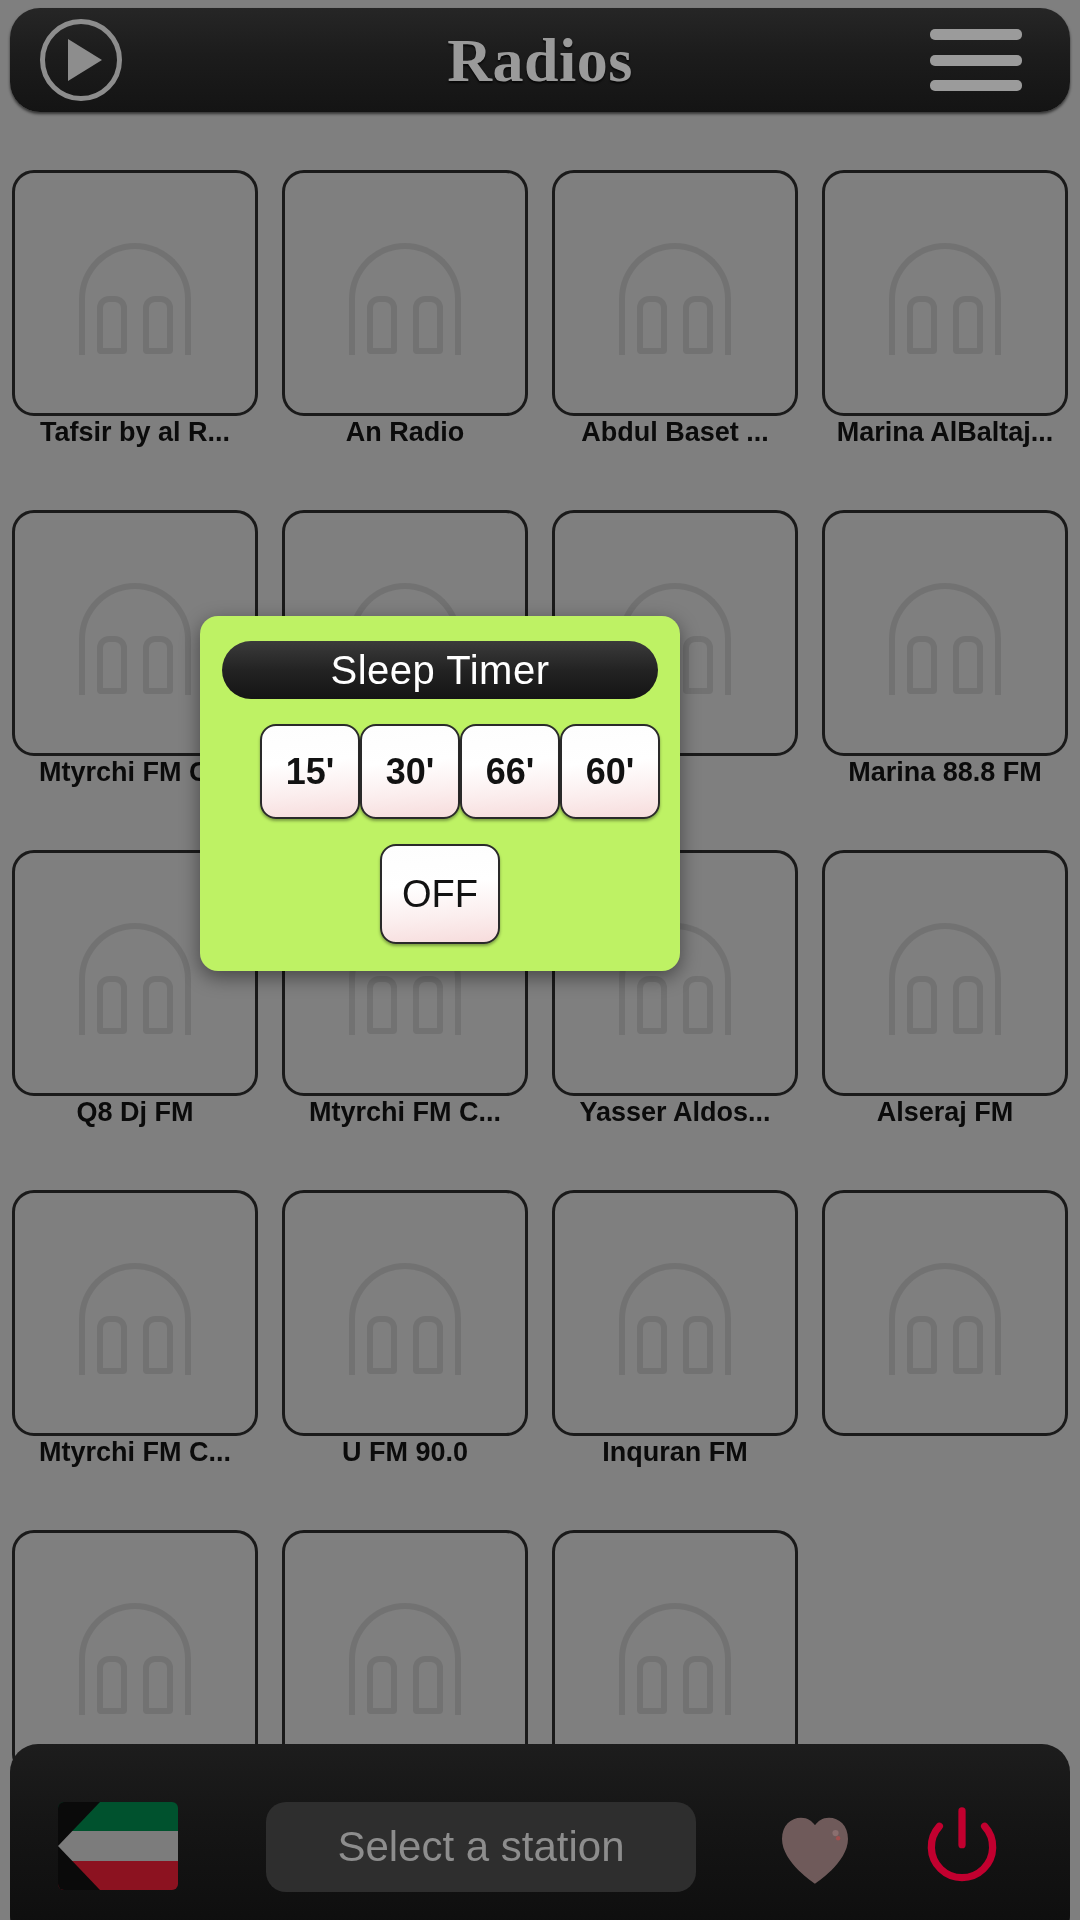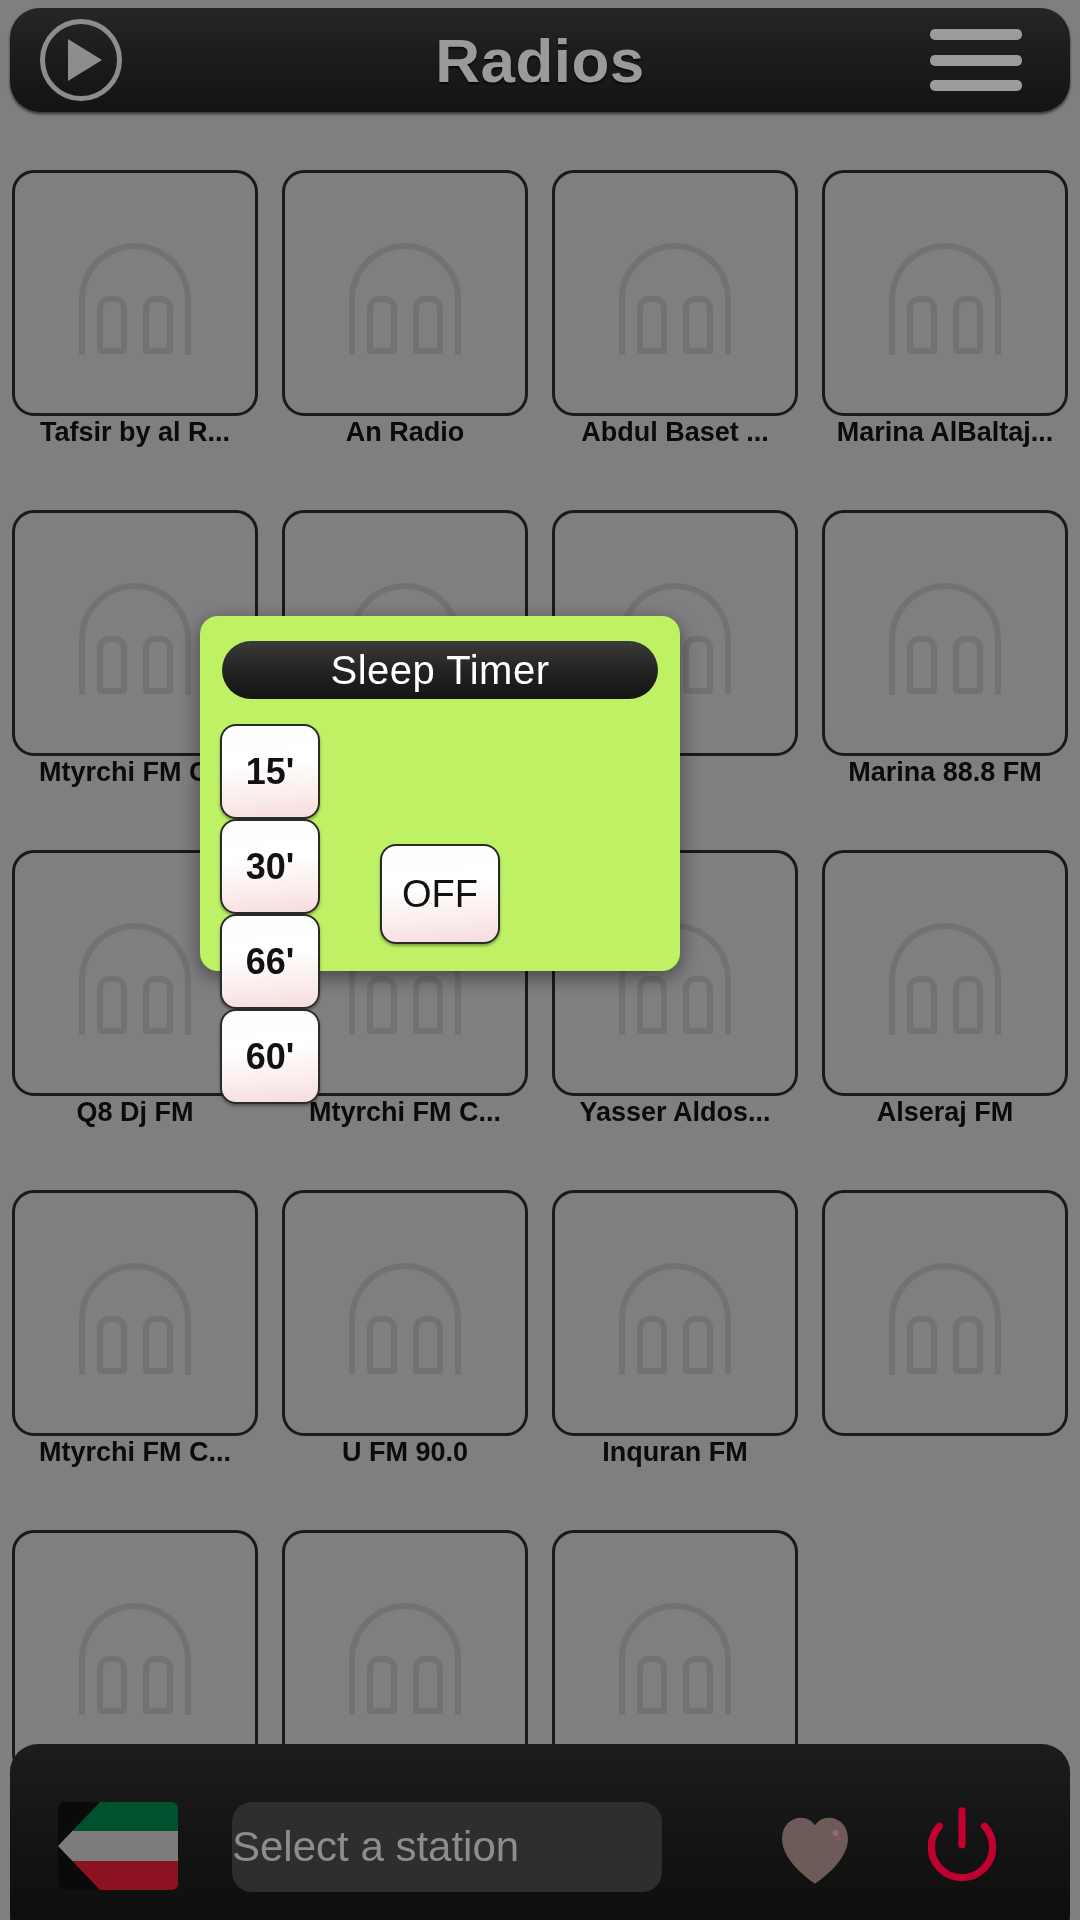--- a/index.html
+++ b/index.html
@@ -50,20 +50,21 @@
     border-bottom: 21px solid transparent;
   }
   .header-title {
     flex: 1;
     text-align: center;
     color: #9a9a9a;
     font-size: 62px;
     font-weight: bold;
     letter-spacing: 0.5px;
     text-shadow: 0 2px 2px rgba(0,0,0,0.7);
+    font-family: Liberation Serif, serif;
   }
   .menu-btn {
     position: absolute;
     right: 48px;
     width: 92px; height: 62px;
     display: flex;
     flex-direction: column;
     justify-content: space-between;
   }
   .menu-btn span {
@@ -158,21 +159,20 @@
     font-size: 40px;
     font-weight: normal;
     letter-spacing: 0.5px;
   }
   .timer-row {
     position: absolute;
     top: 108px; left: 20px;
     width: 440px;
     display: flex;
     justify-content: flex-end;
-    flex-direction: column;
   }
   .tbtn {
     width: 100px;
     height: 95px;
     border-radius: 16px;
     background: linear-gradient(175deg, #fdfdfd 0%, #ffffff 40%, #fbeeee 72%, #f7dcdc 100%);
     border: 2px solid #2a2a2a;
     display: flex;
     align-items: center;
     justify-content: center;
@@ -230,28 +230,29 @@
   .flag .r { position:absolute; top:66.6%;left:0; width:100%; height:33.4%;  background:#8c1220; }
   .flag .k {
     position: absolute; top: 0; left: 0;
     width: 0; height: 0;
     border-top: 44px solid #0a0a0a;
     border-bottom: 44px solid #0a0a0a;
     border-right: 42px solid transparent;
   }
   .station-pill {
     position: absolute;
-    left: 222px;
+    left: 256px;
     top: 58px;
     width: 430px;
     height: 90px;
     background: #2e2e2e;
     border-radius: 20px;
     display: flex;
     align-items: center;
+    justify-content: center;
   }
   .station-pill span {
     color: #8d8d8d;
     font-size: 42px;
   }
   .heart-btn {
     position: absolute;
     left: 760px;
     top: 58px;
     width: 90px; height: 90px;

